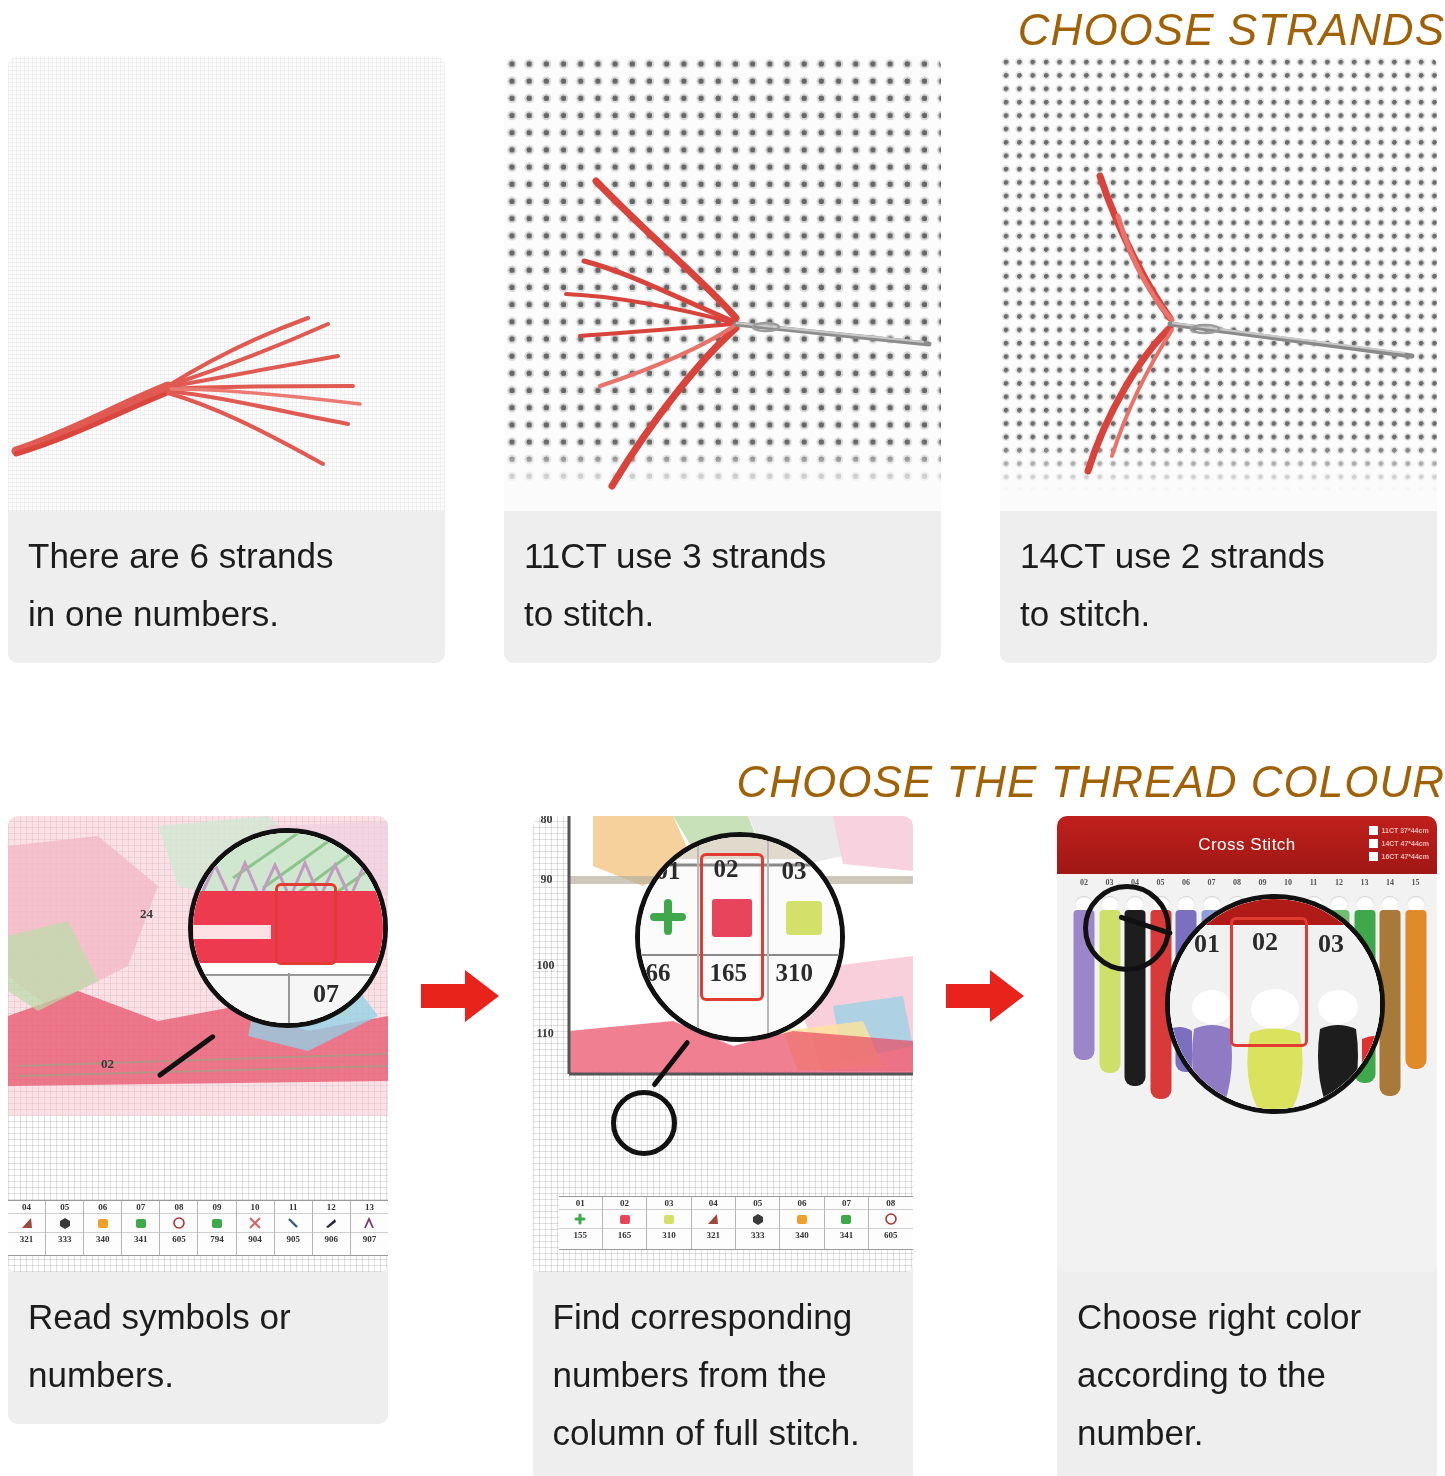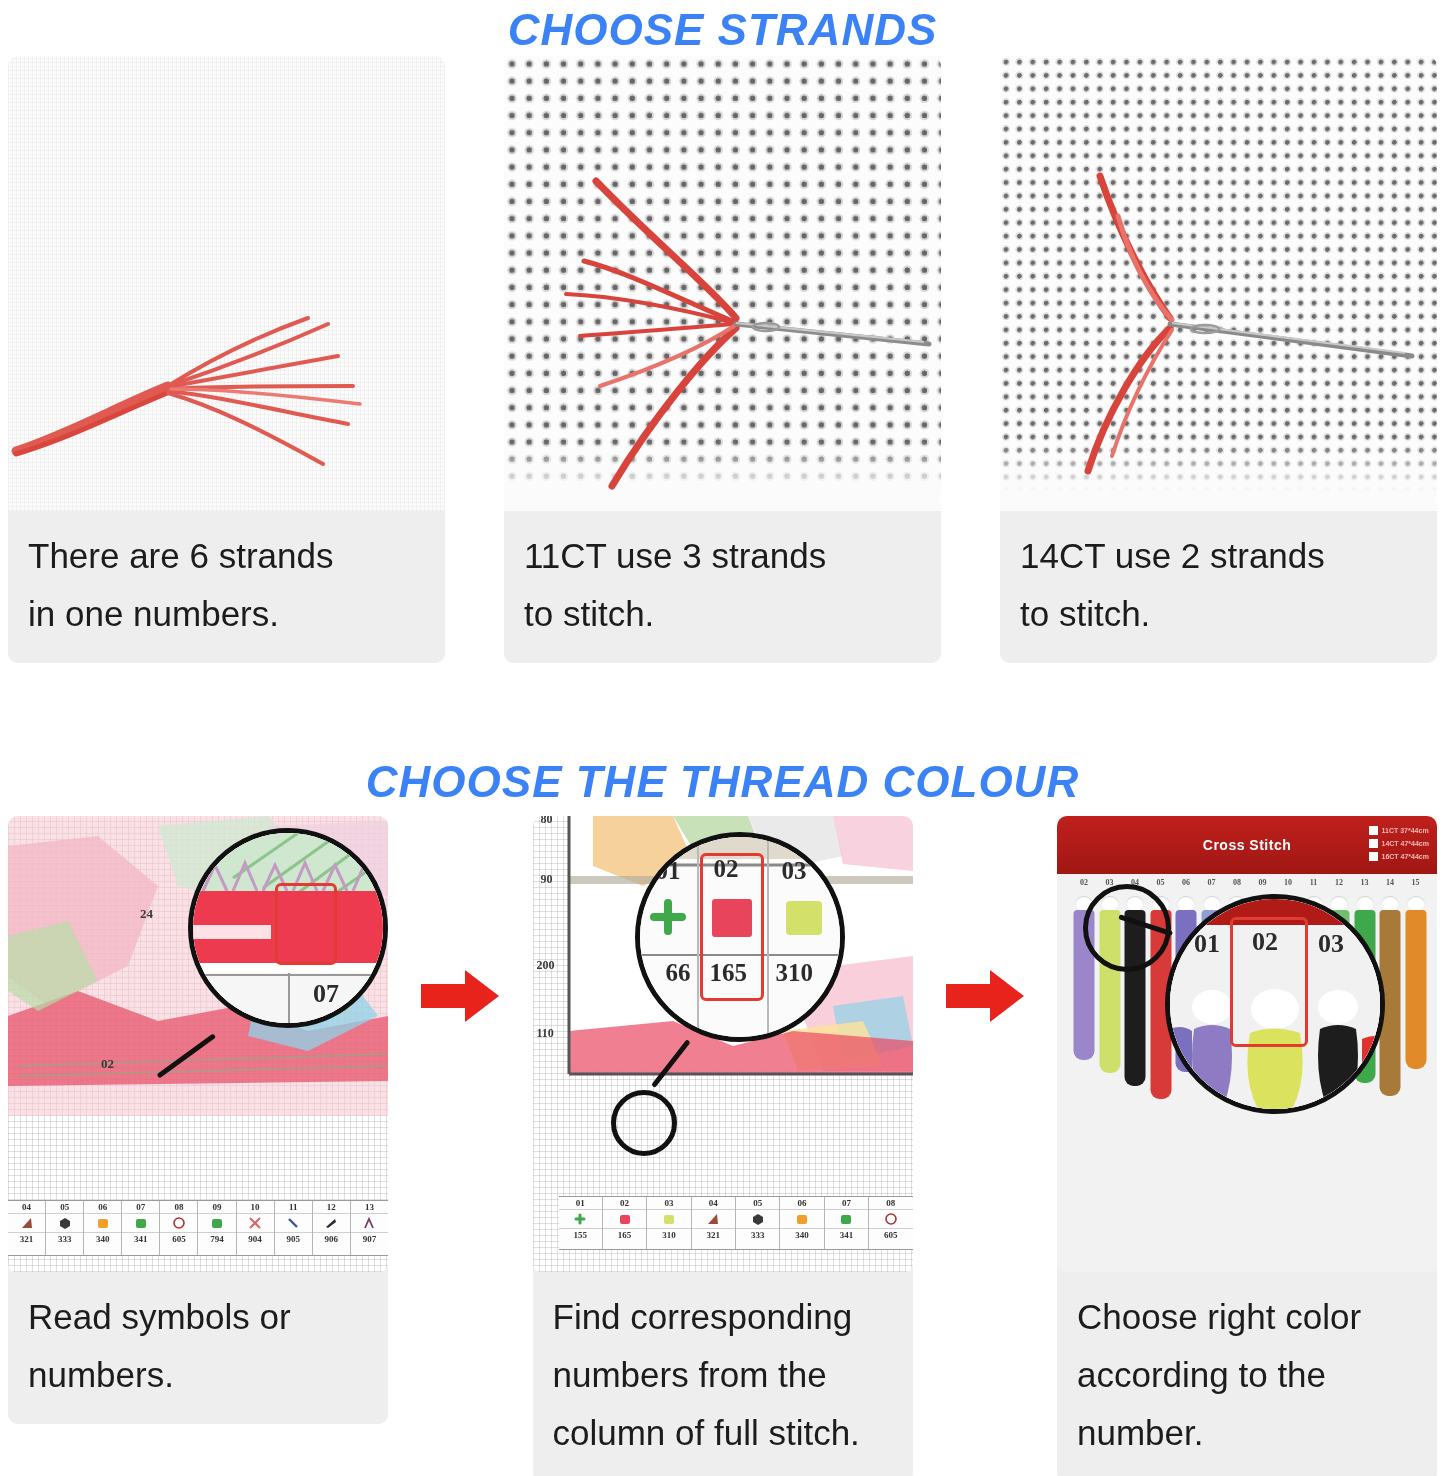--- a/index.html
+++ b/index.html
@@ -5,24 +5,24 @@
   html,body{margin:0;padding:0;}
   body{
     width:1445px;height:1476px;
     background:#ffffff;
     font-family:"Liberation Sans", sans-serif;
     overflow:hidden;
     position:relative;
   }
   
   .heading{
-    text-align:center;
-    font-weight:bold;
+    text-align:right;
+    font-weight:normal;
     font-style:italic;
-    color:#3b82f6;
+    color:#a16207;
     letter-spacing:1px;
   }
   #heading-strands{
     font-size:44px;
     line-height:56px;
     padding-top:2px;
     height:54px;
   }
   #heading-colour{
     font-size:44px;
@@ -177,21 +177,21 @@
     box-sizing:border-box;
   }
 
   
   .cardtop{
     position:absolute;left:0;right:0;top:0;height:58px;
     background:linear-gradient(to bottom,#c0201c,#a01714);
     display:flex;align-items:center;justify-content:center;
   }
   .cardtop-title{
-    color:#ffffff;font-size:14px;font-weight:bold;letter-spacing:.5px;
+    color:#ffffff;font-size:17px;font-weight:normal;letter-spacing:.5px;
   }
   .ct-opts{
     position:absolute;right:8px;top:10px;
     display:flex;flex-direction:column;gap:4px;
   }
   .ct-opt{display:flex;align-items:center;gap:4px;}
   .ct-box{width:9px;height:9px;background:#ffffff;display:block;}
   .ct-txt{color:#f0b9b5;font-size:7px;font-weight:bold;white-space:nowrap;}
 
   .skein-row{position:absolute;left:0;right:0;top:58px;bottom:0;background:#f2f2f2;}
@@ -481,21 +481,21 @@
         <path d="M300,150 L380,140 L380,255 L290,255 L270,200 Z" fill="#f7c3d2" opacity=".8"></path>
         <path d="M300,190 L370,180 L380,230 L310,245 Z" fill="#8fd2e8" opacity=".7"></path>
         <path d="M250,215 L330,205 L350,250 L265,255 Z" fill="#ffe39a" opacity=".8"></path>
         <path d="M36,215 L140,205 L200,230 L260,215 L380,225 L380,258 L36,258 Z" fill="#ea4a63" opacity=".7"></path>
         <line x1="36" y1="0" x2="36" y2="258" stroke="#555" stroke-width="3"></line>
         <line x1="36" y1="258" x2="380" y2="258" stroke="#555" stroke-width="3"></line>
       </svg>
 
       <div class="chart-label" style="left:8px;top:-4px;font-size:12px;">80</div>
       <div class="chart-label" style="left:8px;top:56px;font-size:12px;">90</div>
-      <div class="chart-label" style="left:4px;top:142px;font-size:12px;">200</div>
+      <div class="chart-label" style="left:4px;top:142px;font-size:12px;">100</div>
       <div class="chart-label" style="left:4px;top:210px;font-size:12px;">110</div>
 
       <div class="mag-stem" style="left:120px;top:268px;width:58px;transform:rotate(-52deg);"></div>
 
       <div class="magnifier" style="left:102px;top:16px;width:200px;height:200px;">
         <div style="position:absolute;inset:0;background:#fbfbfb;"></div>
         <svg viewBox="0 0 200 200" style="position:absolute;inset:0;width:100%;height:100%;">
           <rect x="0" y="0" width="200" height="22" fill="#c9bfa6" opacity=".55"></rect>
           <line x1="0" y1="28" x2="200" y2="28" stroke="#8a8a8a" stroke-width="3"></line>
           <line x1="0" y1="118" x2="200" y2="118" stroke="#8a8a8a" stroke-width="2"></line>
@@ -505,21 +505,21 @@
             <line x1="14" y1="80" x2="42" y2="80"></line>
               <line x1="28" y1="66" x2="28" y2="94"></line>
           </g>
           <rect x="72" y="62" width="40" height="38" rx="3" fill="#e8445c"></rect>
           <rect x="146" y="64" width="36" height="34" rx="4" fill="#d3e06a"></rect>
         </svg>
         <div class="redbox" style="left:60px;top:16px;width:64px;height:148px;"></div>
         <div class="mag-num" style="left:16px;top:20px;font-size:25px;">01</div>
         <div class="mag-num" style="left:74px;top:18px;font-size:25px;">02</div>
         <div class="mag-num" style="left:142px;top:20px;font-size:25px;">03</div>
-        <div class="mag-num" style="left:26px;top:122px;font-size:25px;">66</div>
+        <div class="mag-num" style="left:6px;top:122px;font-size:25px;">66</div>
         <div class="mag-num" style="left:70px;top:122px;font-size:25px;">165</div>
         <div class="mag-num" style="left:136px;top:122px;font-size:25px;">310</div>
       </div>
 
       <div style="position:absolute;left:78px;top:274px;width:56px;height:56px;border:5px solid #111;border-radius:50%;"></div>
 
       <div class="legend" id="legend-2" style="bottom:22px;height:52px;left:26px;">
           <div class="legend-cell">
             <div class="legend-num">01</div>
             <div class="legend-sym">

